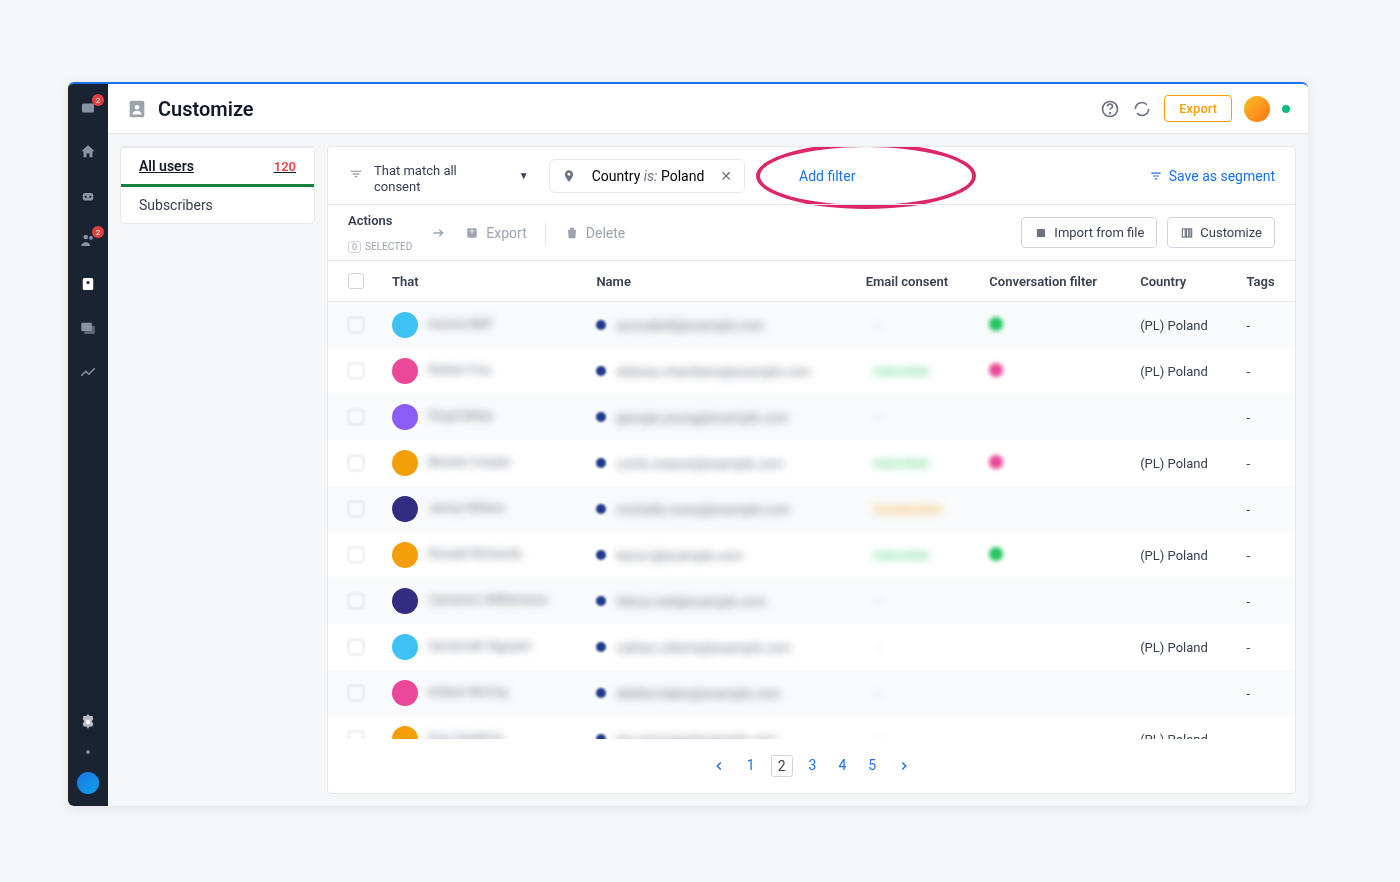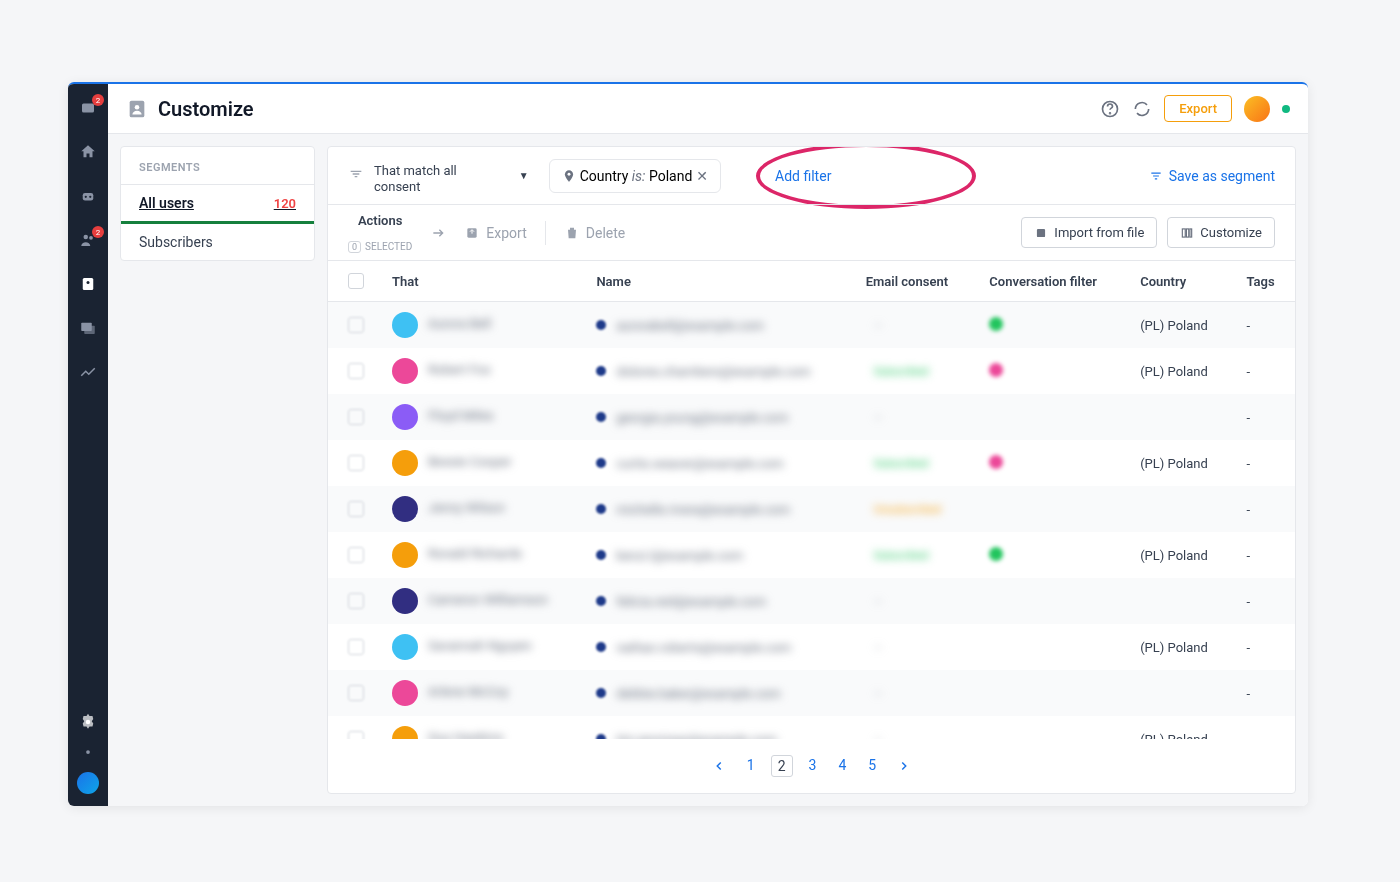--- a/index.html
+++ b/index.html
@@ -34,31 +34,31 @@
 .segment-item.active { font-weight: 600; color: #111827; border-top: 1px solid #e5e7eb; border-bottom: 3px solid #15803d; text-decoration: underline; }
 .segment-count { color: #ef4444; font-size: 13px; }
 
 .table-area { flex: 1; margin: 12px 12px 12px 0; background: #fff; border: 1px solid #e5e7eb; border-radius: 4px; display: flex; flex-direction: column; overflow: hidden; }
 
 .filter-bar { height: 58px; border-bottom: 1px solid #e5e7eb; display: flex; align-items: center; padding: 0 20px; gap: 10px; position: relative; }
 .filter-icon { color: #9ca3af; }
 .filter-match { display: flex; flex-direction: column; font-size: 13px; color: #374151; line-height: 1.2; margin-top: 6px; }
 .filter-match-row { display: flex; align-items: center; gap: 62px; }
 .dropdown-caret { font-size: 10px; color: #374151; }
-.filter-chip { display: inline-flex; align-items: center; gap: 4px; border: 1px solid #e5e7eb; border-radius: 6px; padding: 8px 12px; margin-left: 10px; font-size: 14px; background: #fff; }
+.filter-chip { display: inline-flex; align-items: center; gap: 16px; border: 1px solid #e5e7eb; border-radius: 6px; padding: 8px 12px; margin-left: 10px; font-size: 14px; background: #fff; }
 .filter-chip svg { width: 14px; height: 14px; color: #6b7280; }
 .filter-chip .close { cursor: pointer; color: #6b7280; font-size: 14px; }
 .add-filter { color: #1a73e8; font-size: 14px; margin-left: 44px; cursor: pointer; }
 .save-segment { margin-left: auto; color: #1a73e8; font-size: 14px; display: flex; align-items: center; gap: 6px; cursor: pointer; }
 
 .highlight-circle { position: absolute; border: 4px solid #dc2668; border-radius: 50%; pointer-events: none; }
 .circle-1 { width: 220px; height: 66px; top: -4px; left: 428px; }
 
 .actions-bar { height: 56px; display: flex; align-items: center; padding: 0 20px; gap: 18px; border-bottom: 1px solid #e5e7eb; }
-.actions-left { display: flex; flex-direction: column; gap: 13px; align-items: center; }
+.actions-left { display: flex; flex-direction: column; gap: 13px; }
 .actions-title { font-size: 13px; font-weight: 600; color: #374151; }
 .actions-sub { font-size: 10px; color: #9ca3af; display: flex; align-items: center; gap: 4px; }
 .actions-sub .cnt { border: 1px solid #d1d5db; border-radius: 3px; padding: 0 3px; font-size: 9px; }
 .action-btn { display: flex; align-items: center; gap: 6px; color: #9ca3af; font-size: 14px; cursor: pointer; }
 .action-btn svg { width: 16px; height: 16px; }
 .divider { width: 1px; height: 24px; background: #e5e7eb; }
 .actions-right { margin-left: auto; display: flex; gap: 10px; }
 .outline-btn { border: 1px solid #d1d5db; background: #fff; padding: 7px 12px; border-radius: 4px; font-size: 13px; color: #374151; display: flex; align-items: center; gap: 6px; cursor: pointer; }
 .outline-btn svg { width: 14px; height: 14px; color: #6b7280; }
 
@@ -173,21 +173,20 @@
           </span>
         <button class="upgrade-btn">Export</button>
         <div class="avatar"></div>
         <div class="status-dot"></div>
       </div>
     </div>
 
     <div class="content">
 
       <div class="segments-panel">
-        <div class="segments-header">SEGMENTS</div>
         <div id="segments-list">
             <div class="segment-item active">
               <span>All users</span>
               <span class="segment-count">120</span>
             </div>
             <div class="segment-item">
               <span>Subscribers</span>
               <span class="segment-count"></span>
             </div>
           </div>

